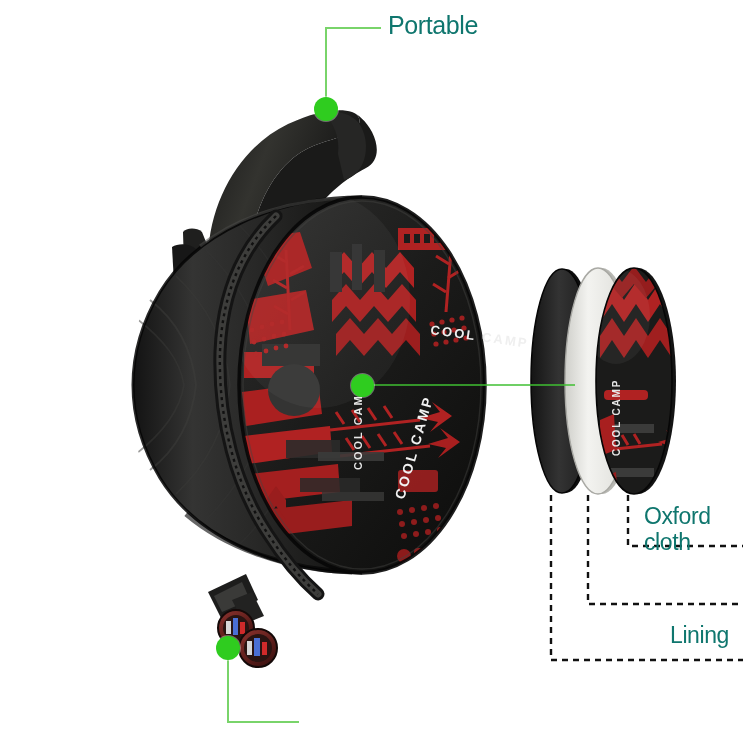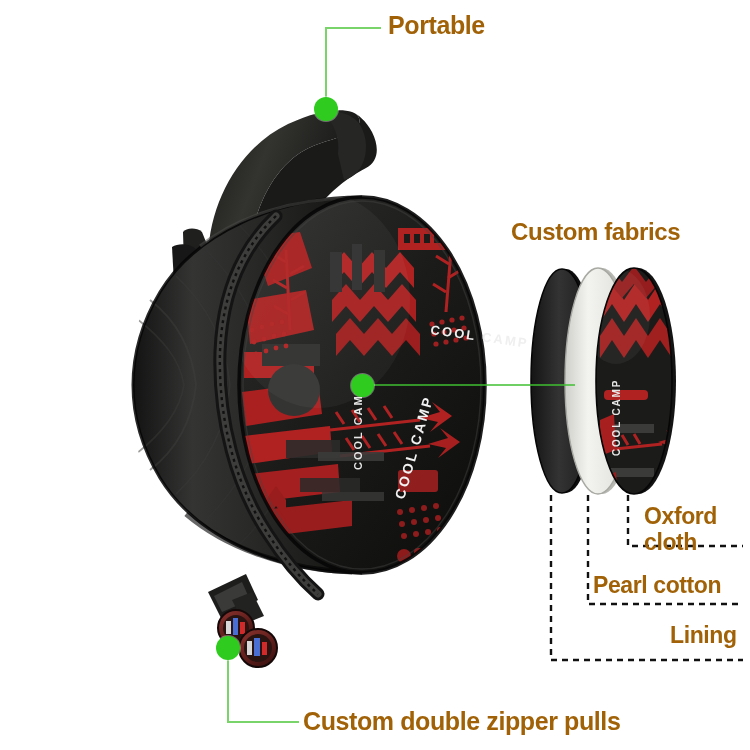--- a/index.html
+++ b/index.html
@@ -22,22 +22,22 @@
     background: #ffffff;
   }
   .layer {
     position: absolute;
     left: 0; top: 0;
     width: 750px;
     height: 750px;
   }
   .label {
     position: absolute;
-    color: #a16207;
-    font-weight: 700;
+    color: #0f766e;
+    font-weight: 400;
     letter-spacing: -0.4px;
     white-space: nowrap;
     line-height: 1.12;
   }
   .label-portable {
     left: 388px;
     top: 11px;
     font-size: 25px;
   }
   .label-fabrics {
@@ -386,26 +386,23 @@
 
     <path d="M551 495 L551 660 L743 660" stroke="#111111" stroke-width="2.4" fill="none" stroke-dasharray="6 5"></path>
   </svg>
 
   <div class="dot" style="left:314px; top:97px; width:24px; height:24px;"></div>
   <div class="dot" style="left:351px; top:374px; width:23px; height:23px;"></div>
   <div class="dot" style="left:216px; top:636px; width:24px; height:24px;"></div>
 
   <div class="label label-portable">Portable</div>
 
-  <div class="label label-fabrics">Custom fabrics</div>
-
-  <div class="label label-zipper">Custom double zipper pulls</div>
+
 
   <div class="label label-oxford">
     <span>Oxford</span>
     <span class="w2">cloth</span>
   </div>
 
-  <div class="label label-pearl">Pearl cotton</div>
 
   <div class="label label-lining">Lining</div>
 
 </div>
 
 </body></html>

